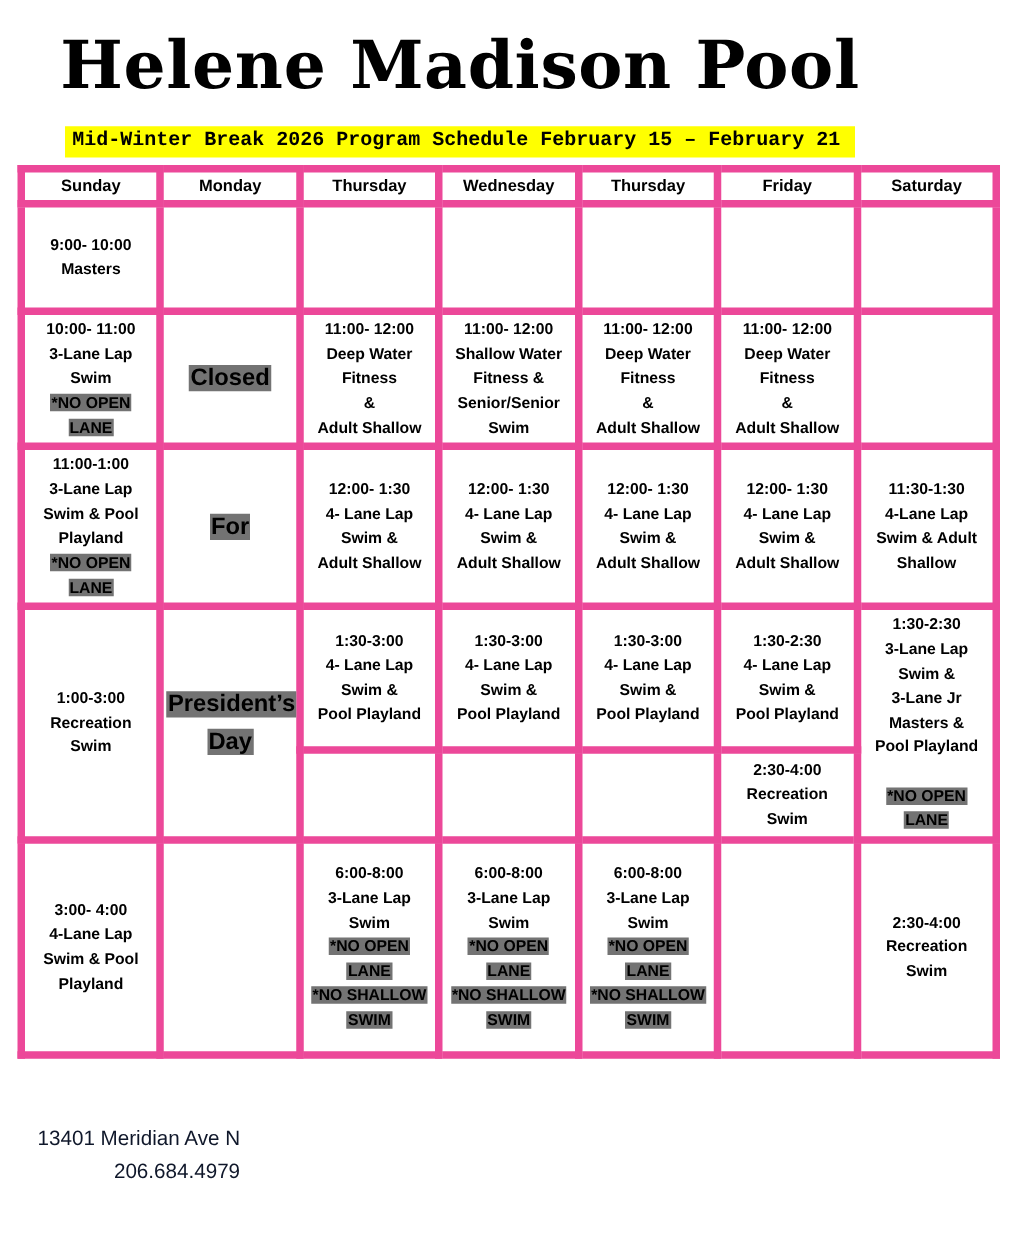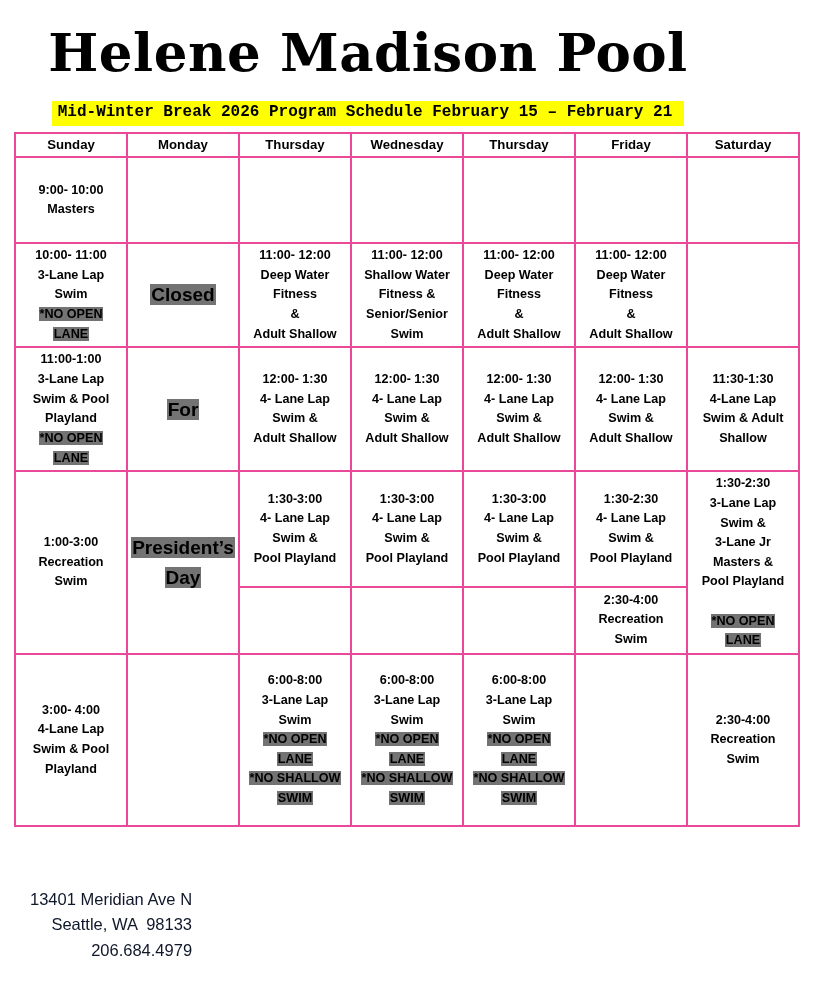--- a/index.html
+++ b/index.html
@@ -56,21 +56,21 @@
   .sched-wrap {
     padding: 0 14px;
     box-sizing: border-box;
   }
   table.sched {
     width: 786px;
     border-collapse: collapse;
     table-layout: fixed;
   }
   table.sched td, table.sched th {
-    border: 2px solid #ec4899;
+    border: 6px solid #ec4899;
     text-align: center;
     vertical-align: middle;
     font-size: 12.6px;
     font-weight: bold;
     line-height: 1.56;
     padding: 2px 2px;
     box-sizing: border-box;
   }
   table.sched th {
     font-size: 13.2px;
@@ -371,18 +371,17 @@
             </td>
         </tr>
 
       </tbody>
     </table>
   </div>
 
   <div class="footer">
     <div class="address">
       <span>13401 Meridian Ave N</span>
-      <span>Seattle, WA  98133</span>
       <span>206.684.4979</span>
     </div>
   </div>
 
 </div>
 
 </body></html>

